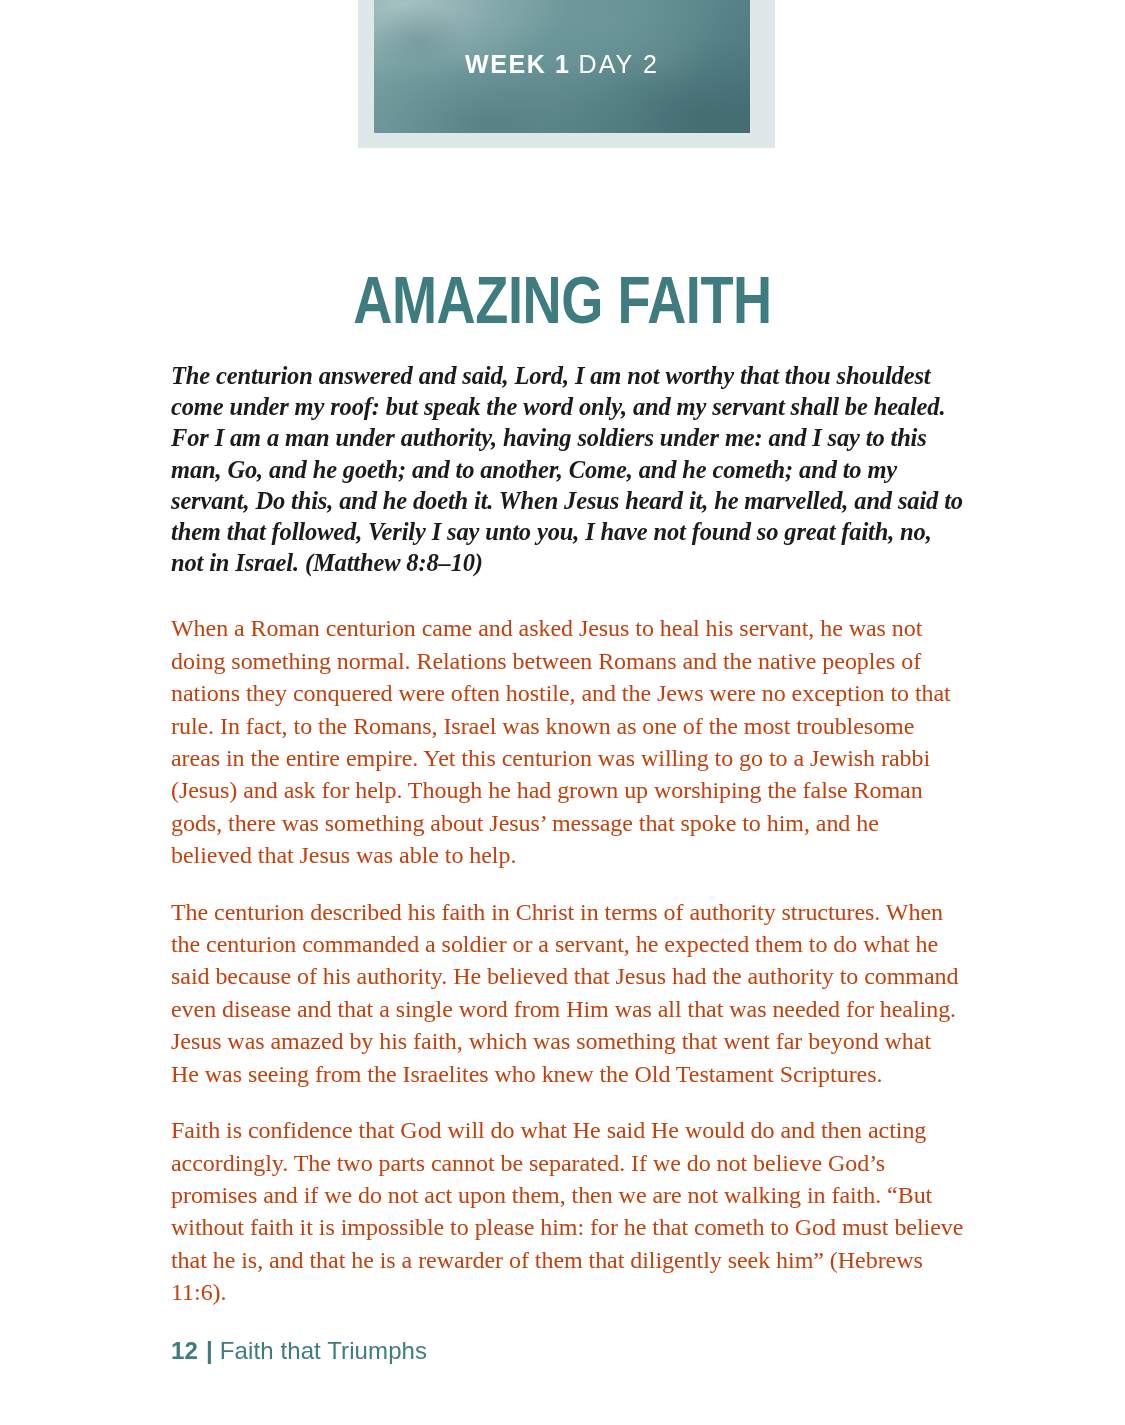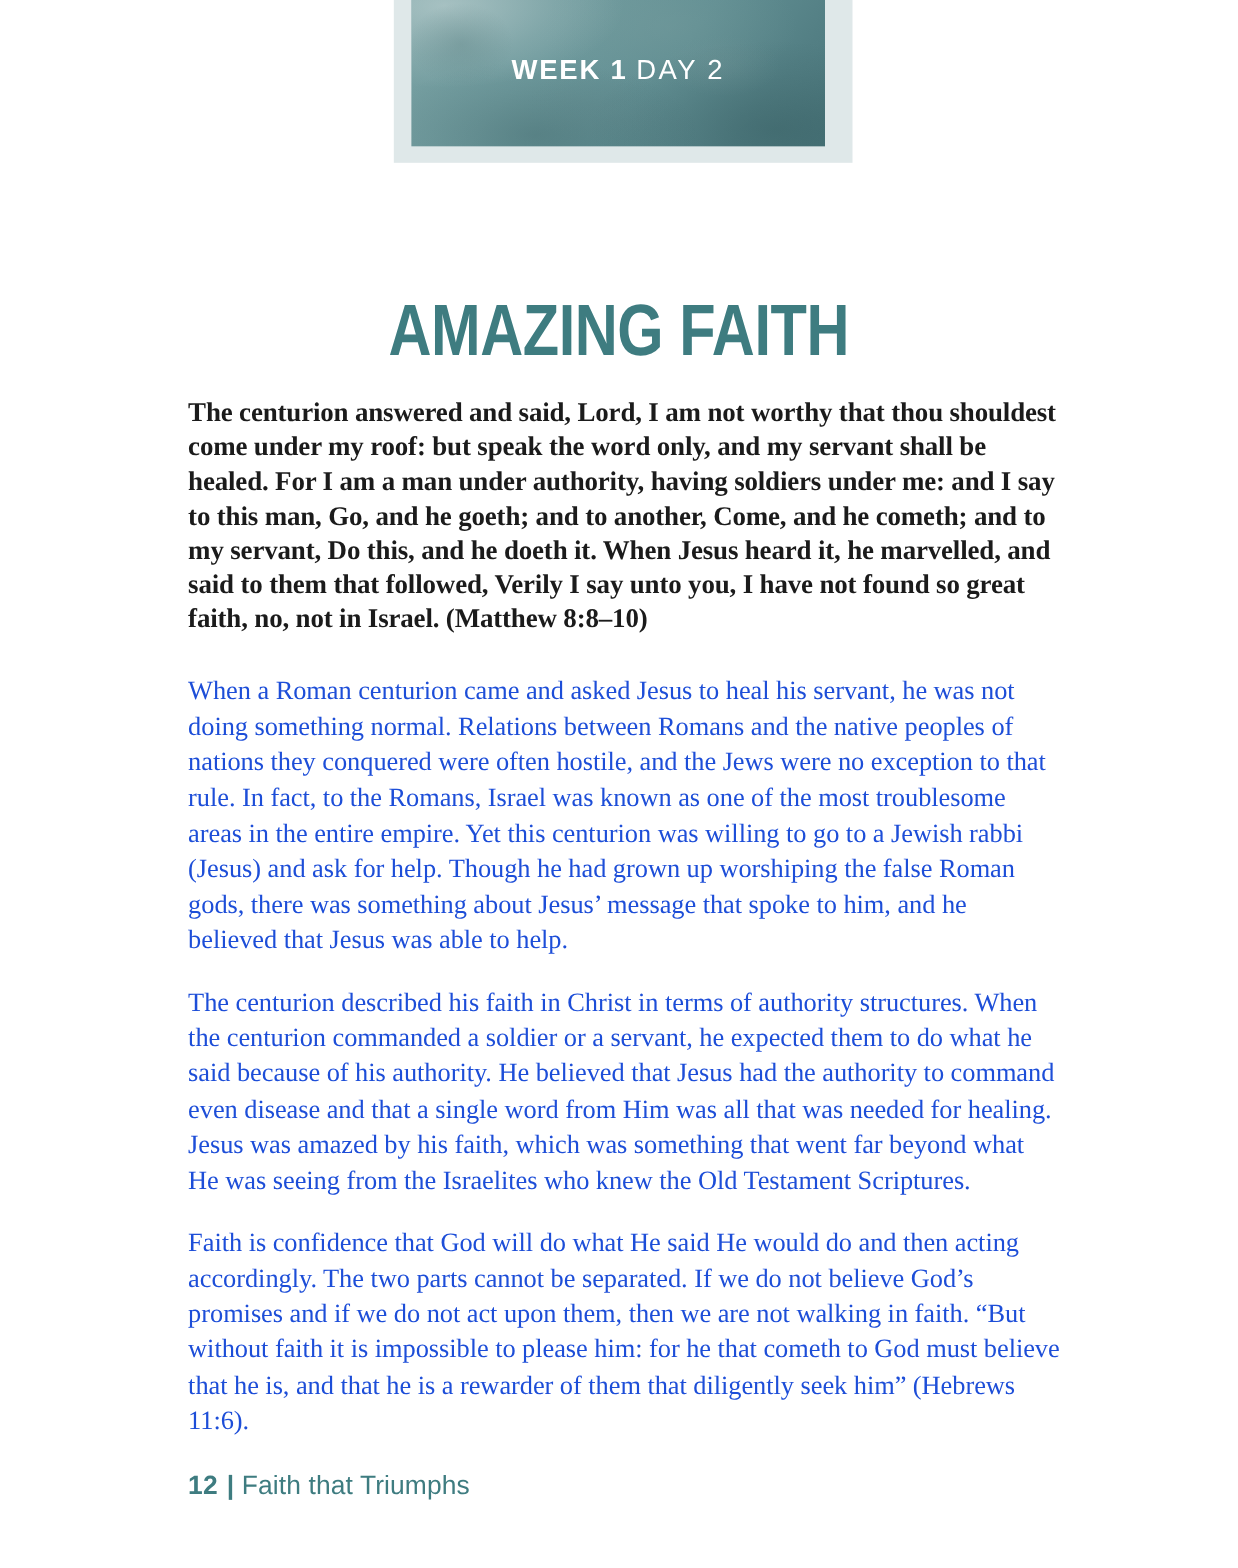--- a/index.html
+++ b/index.html
@@ -97,33 +97,34 @@
   
   .content {
     position: absolute;
     left: 171px;
     top: 360px;
     width: 793px;
   }
 
   .scripture {
     font-family: "Liberation Serif", serif;
+    font-style: italic;
     font-weight: bold;
     font-size: 24.5px;
     line-height: 31.2px;
     color: #1b1b1b;
     margin: 0 0 34px 0;
     letter-spacing: -0.15px;
   }
 
   .body-par {
     font-family: "Liberation Serif", serif;
     font-size: 24px;
     line-height: 32.4px;
-    color: #1d4ed8;
+    color: #c2410c;
     margin: 0 0 24px 0;
     letter-spacing: -0.05px;
   }
   .body-par:last-child { margin-bottom: 0; }
 
   
   .footer {
     position: absolute;
     left: 171px;
     top: 1297px;

